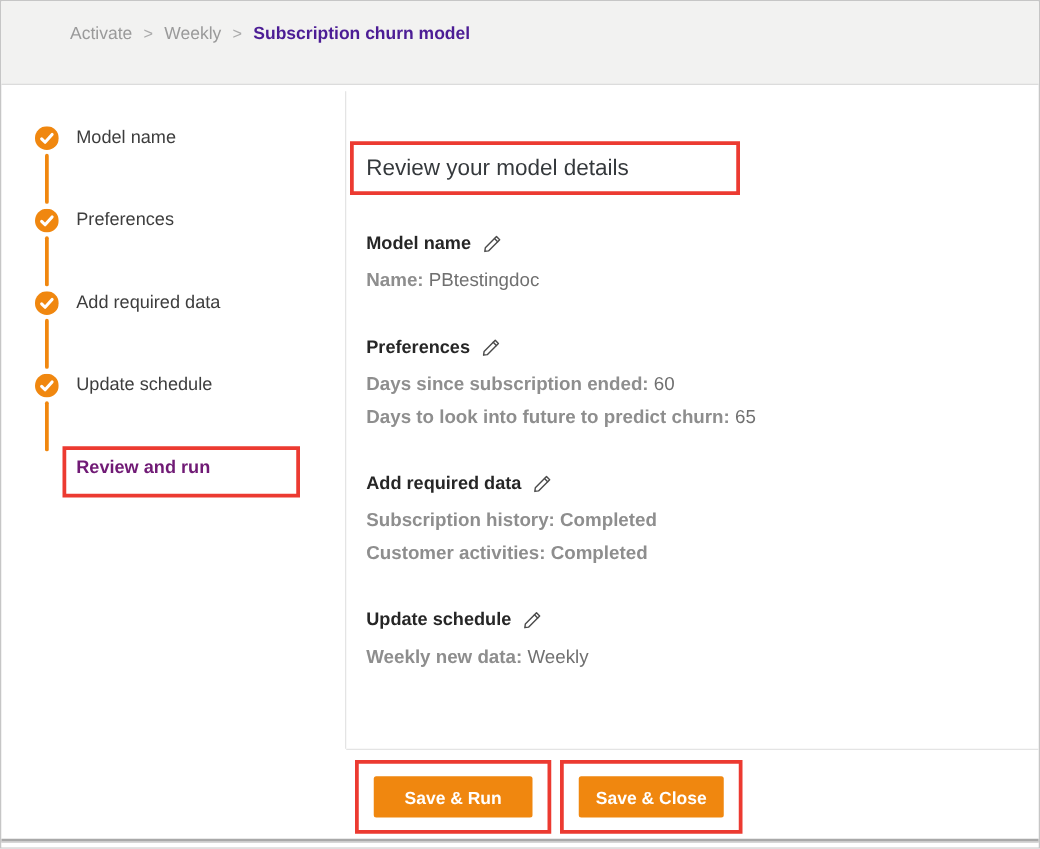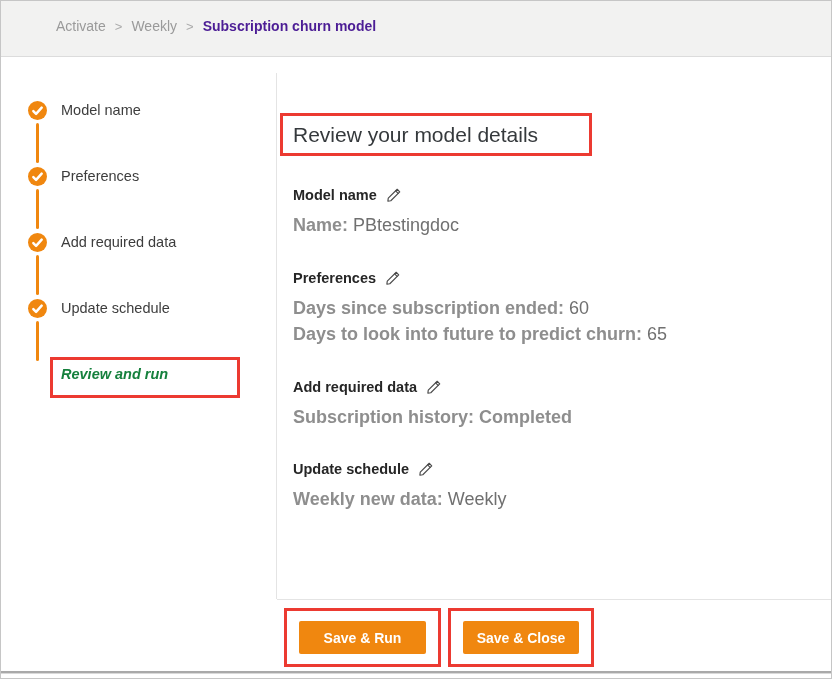--- a/index.html
+++ b/index.html
@@ -11,21 +11,21 @@
   }
   .screen {
     position: absolute; left: 0; top: 0;
     width: 832px; height: 679px;
     background: #ffffff;
     border: 1px solid #c6c6c6;
     overflow: hidden;
   }
   
   .header {
-    position: absolute; left: 0; right: 0; top: 0; height: 56px;
+    position: absolute; left: 0; right: 0; top: 0; height: 67px;
     background: #f2f2f1;
     border-bottom: 1px solid #dcdcdc;
   }
   .breadcrumb {
     position: absolute; left: 55px; top: 17px;
     font-size: 14px; color: #9a9a9a;
     display: flex; align-items: center; gap: 9px;
     white-space: nowrap;
   }
   .crumb { color: #9a9a9a; cursor: pointer; }
@@ -40,53 +40,53 @@
   .step-circle { position: absolute; left: 0; top: 0; width: 19px; height: 19px; }
   .step-dot {
     width: 19px; height: 19px; border-radius: 50%;
     background: #f0870f;
   }
   .step-label {
     position: absolute; left: 33px; top: 0;
     height: 19px; line-height: 19px;
     font-size: 14.5px; color: #3d3d3d; white-space: nowrap;
   }
-  .step-label.current { font-weight: bold; color: #15803d; font-style: italic; }
+  .step-label.current { font-weight: bold; color: #701a75; }
   .connector {
     position: absolute; left: 35px; width: 3px; height: 40px;
     background: #f0870f; border-radius: 2px;
   }
   
   .annotation {
     position: absolute;
     border: 3px solid #ec3a31;
     background: transparent;
     pointer-events: none;
   }
   
   .page-title-box {
     position: absolute; left: 279px; top: 112px;
     width: 312px; height: 43px;
     border: 3px solid #ec3a31;
     display: flex; align-items: center;
   }
   .page-title {
     padding-left: 10px;
-    font-size: 21px; color: #35393c; font-weight: 400;
+    font-size: 18px; color: #35393c; font-weight: 400;
     white-space: nowrap;
   }
   .details { position: absolute; left: 292px; top: 184px; width: 440px; }
   .section { margin-bottom: 29px; }
   .section-head {
     display: flex; align-items: center; gap: 9px;
     font-size: 14.5px; font-weight: bold; color: #262626;
     margin-bottom: 7px; height: 20px;
   }
   .edit-icon { display: inline-flex; cursor: pointer; }
-  .row { font-size: 18px; line-height: 26.5px; }
+  .row { font-size: 15px; line-height: 26.5px; }
   .row-label { font-weight: bold; color: #8e8e8e; }
   .row-value { color: #707070; }
   .row-value.bold { font-weight: bold; color: #8e8e8e; }
   
   .footer-divider {
     position: absolute; left: 276px; right: 0; top: 598px;
     height: 1px; background: #e4e4e4;
   }
   .footer { position: absolute; left: 283px; top: 607px; display: flex; gap: 7px; }
   .annotation-btn {
@@ -227,20 +227,24 @@
           <svg width="16" height="16" viewBox="0 0 24 24" fill="none" stroke="#4a4a4a" stroke-width="1.7" stroke-linejoin="round">
               <path d="M16.8 3.4l3.8 3.8L7.2 20.6 2.8 21.2l.6-4.4L16.8 3.4z"></path>
               <path d="M14.4 5.8l3.8 3.8" stroke-linecap="round"></path>
             </svg>
         </span>
       </div>
       <div class="row">
         <span class="row-label">Subscription history:</span>
         <span class="row-value bold">Completed</span>
       </div>
+      <div class="row">
+        <span class="row-label">Customer activities:</span>
+        <span class="row-value bold">Completed</span>
+      </div>
     </div>
 
     <div class="section">
       <div class="section-head">
         <span>Update schedule</span>
         <span class="edit-icon">
           <svg width="16" height="16" viewBox="0 0 24 24" fill="none" stroke="#4a4a4a" stroke-width="1.7" stroke-linejoin="round">
               <path d="M16.8 3.4l3.8 3.8L7.2 20.6 2.8 21.2l.6-4.4L16.8 3.4z"></path>
               <path d="M14.4 5.8l3.8 3.8" stroke-linecap="round"></path>
             </svg>

